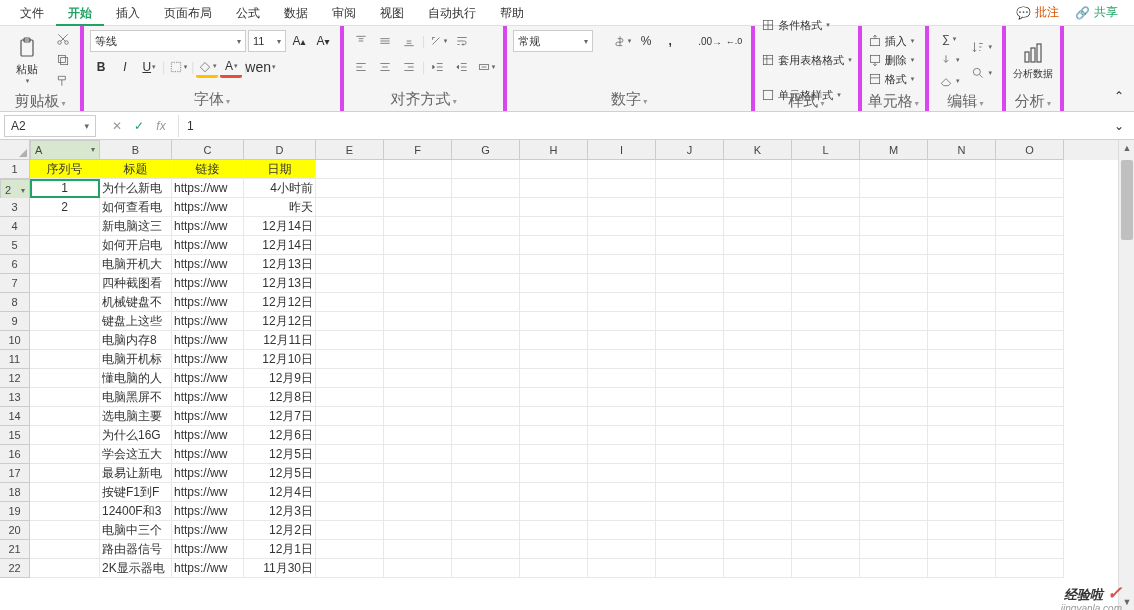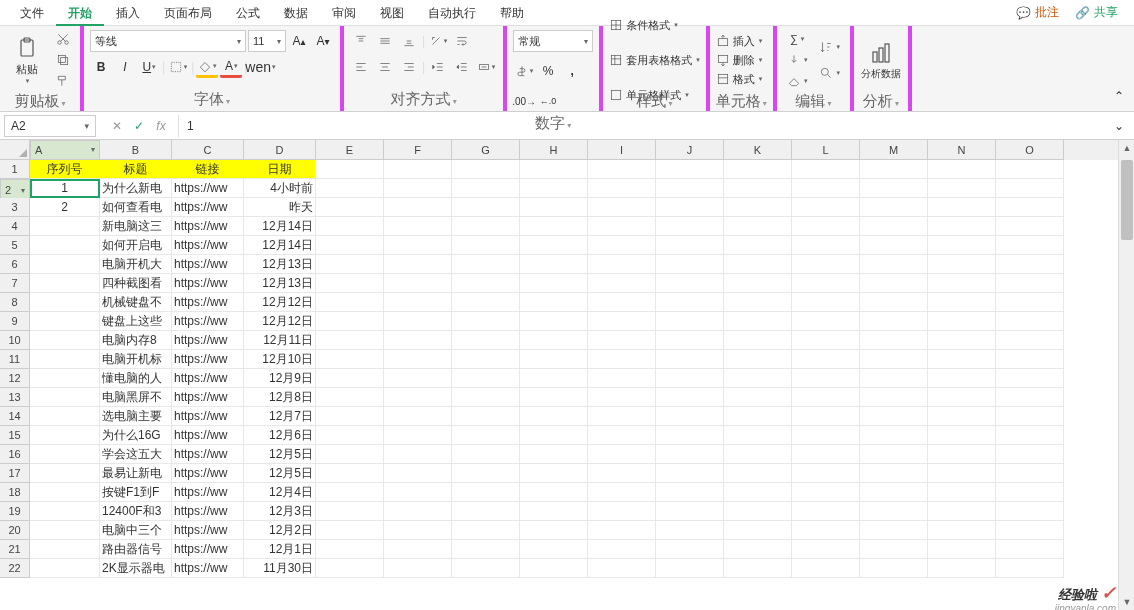--- a/index.html
+++ b/index.html
@@ -62,21 +62,21 @@
 .cA { width: 70px; } .cB { width: 72px; } .cC { width: 72px; } .cD { width: 72px; }
 .cE, .cF, .cG, .cH, .cI, .cJ, .cK, .cL, .cM, .cN, .cO { width: 68px; }
 
 
 .vscroll { position: absolute; right: 0; top: 0; width: 16px; height: 100%; background: #f0f0f0; border-left: 1px solid #ddd; }
 .vscroll .thumb { position: absolute; left: 2px; top: 20px; width: 12px; height: 80px; background: #c0c0c0; border-radius: 2px; }
 .vscroll .arr { position: absolute; left: 0; width: 16px; height: 16px; text-align: center; font-size: 9px; line-height: 16px; color: #666; }
 .vscroll .arr.up { top: 0; } .vscroll .arr.dn { bottom: 0; }
 
 
-.wm { position: absolute; right: 18px; bottom: 6px; font-size: 13px; font-style: italic; color: #333; display: flex; align-items: baseline; gap: 4px; }
+.wm { position: absolute; right: 12px; bottom: 6px; font-size: 13px; font-style: italic; color: #333; display: flex; align-items: baseline; gap: 4px; }
 .wm .cn { font-weight: bold; }
 .wm .ck { color: #d9534f; font-size: 18px; font-weight: bold; }
 .wm .en { font-size: 10px; color: #999; position: absolute; right: 0; bottom: -10px; }
 
 .ribline { display:flex; align-items:center; gap:3px; white-space:nowrap; font-size:11px; }
 .ribline svg { width:14px; height:14px; flex-shrink:0; }
 
 svg { stroke: #555; fill: none; stroke-width: 1.2; }
 </style>
 </head>
@@ -235,21 +235,21 @@
               <rect x="4" y="8" width="16" height="8"></rect>
               <path d="M8 12h8"></path>
             </svg>
           </div>
       </div>
     </div>
     <div class="label">对齐方式</div>
   </div>
 
   <div class="rgroup">
-    <div class="body" style="flex-direction:column;gap:8px">
+    <div class="body" style="flex-direction:row;gap:18px">
       <div class="sel" style="width:80px">常规</div>
       <div class="row">
         <div class="smbtn dd">
             <svg viewBox="0 0 24 24">
               <path d="M12 4v16M8 8h6a3 3 0 010 6H8a3 3 0 000 6h8"></path>
             </svg>
           </div>
         <div class="smbtn">%</div>
         <div class="smbtn">
             <b>,</b>

